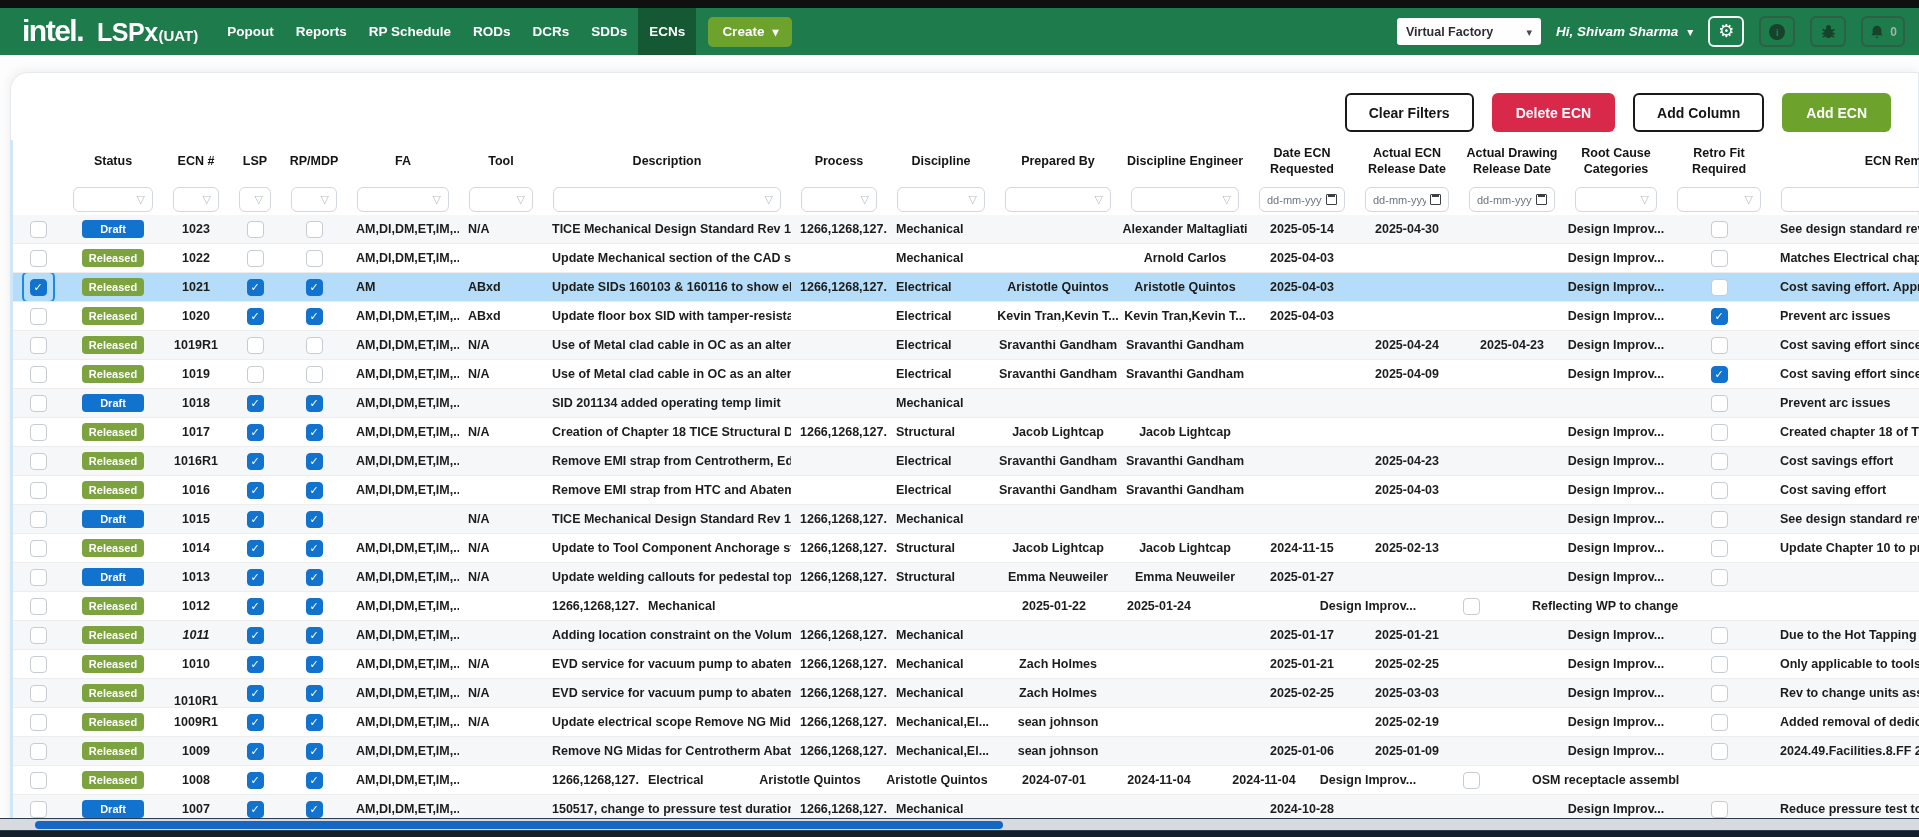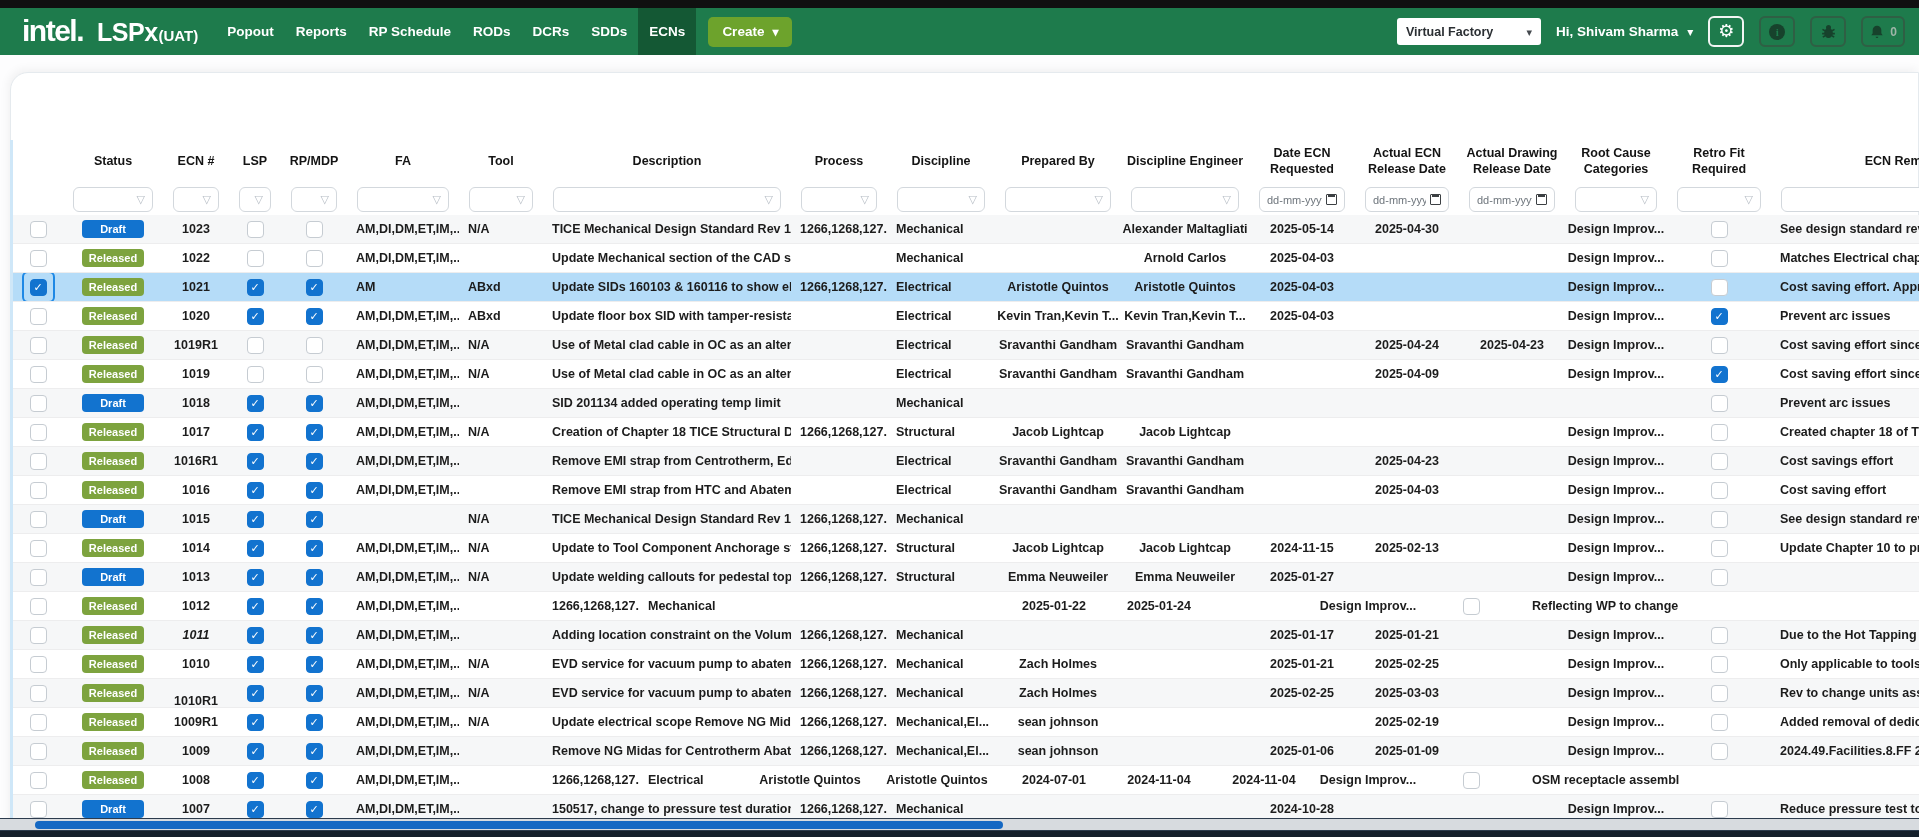--- a/index.html
+++ b/index.html
@@ -17,21 +17,21 @@
   #nav-items{display:flex;align-items:stretch;height:100%;}
   .nav-item{padding:0 11px;font-size:13.5px;font-weight:600;display:flex;align-items:center;cursor:pointer;}
   .nav-item.active{background:#145834;}
   .create-btn{background:#6da32c;border:none;border-radius:5px;height:30px;padding:0 14px;margin-left:12px;
     color:#fff;font-weight:700;font-size:13.5px;display:flex;align-items:center;gap:8px;cursor:pointer;}
   .chev::after{content:"▾";font-size:12px;line-height:1;}
   .nav-right{margin-left:auto;display:flex;align-items:center;gap:15px;padding-right:14px;}
   .factory-select{background:#fff;color:#2b2f33;border-radius:3px;height:27px;width:126px;
     display:flex;align-items:center;justify-content:space-between;padding:0 9px;font-size:12.5px;font-weight:600;cursor:pointer;}
   .sel-arrow::after{content:"▾";color:#454a4f;font-size:11px;}
-  .greeting{font-size:13.5px;font-weight:700;display:flex;gap:9px;align-items:center;cursor:pointer;}
+  .greeting{font-size:13.5px;font-weight:700;display:flex;gap:9px;align-items:center;cursor:pointer;font-style:italic;}
   .icon-btn{min-width:36px;height:31px;border-radius:6px;border:2px solid #2f5f44;display:flex;
     align-items:center;justify-content:center;gap:5px;color:#17422c;box-sizing:border-box;cursor:pointer;padding:0 6px;background:transparent;}
   .icon-btn.active{border-color:#f2f5f3;color:#ffffff;}
   .gear-glyph::after{content:"⚙";font-size:18px;font-family:"DejaVu Sans",sans-serif;line-height:1;}
   .info-glyph{width:16px;height:16px;border-radius:50%;background:currentColor;display:flex;align-items:center;justify-content:center;}
   .info-glyph::after{content:"i";color:#1e7b4c;font-size:11px;font-weight:700;font-family:"Liberation Serif",serif;}
   .bell-count{font-size:12px;font-weight:700;color:#9fb5a8;}
 
   
   .card{position:absolute;top:72px;left:10px;right:0;bottom:6px;background:#fff;
@@ -139,20 +139,26 @@
           <path d="M10 19a2 2 0 0 0 4 0z"></path>
         </svg>
         <span class="bell-count">0</span>
       </div>
     </div>
   </header>
 
   <div class="card"></div>
 
 
+  <div class="actions-row">
+    <button class="btn outline">Clear Filters</button>
+    <button class="btn danger">Delete ECN</button>
+    <button class="btn outline">Add Column</button>
+    <button class="btn success">Add ECN</button>
+  </div>
 
   <div class="table-area">
     <div class="thead" id="thead">
         <div class="th" style="width: 50px;"></div>
         <div class="th" style="width: 100px;">Status</div>
         <div class="th" style="width: 66px;">ECN #</div>
         <div class="th" style="width: 52px;">LSP</div>
         <div class="th" style="width: 66px;">RP/MDP</div>
         <div class="th" style="width: 112px;">FA</div>
         <div class="th" style="width: 84px;">Tool</div>

